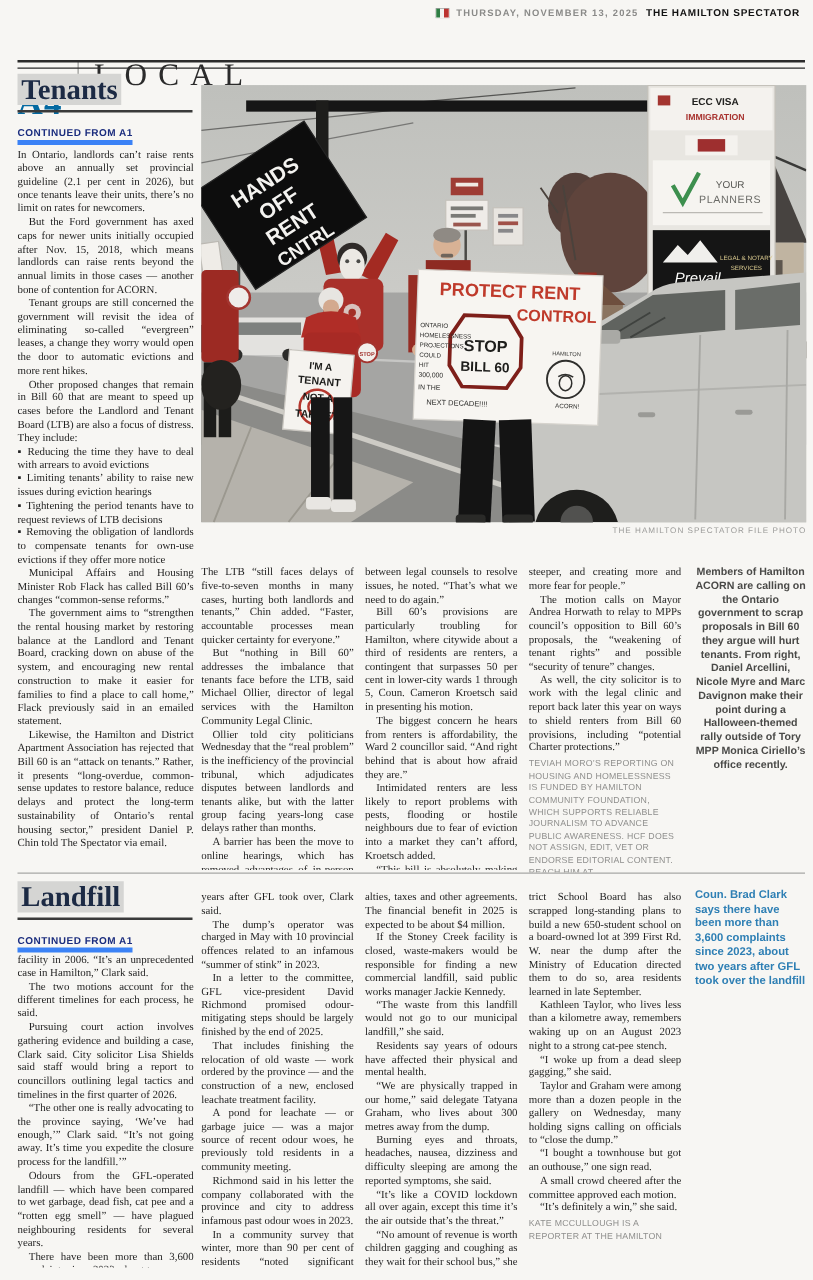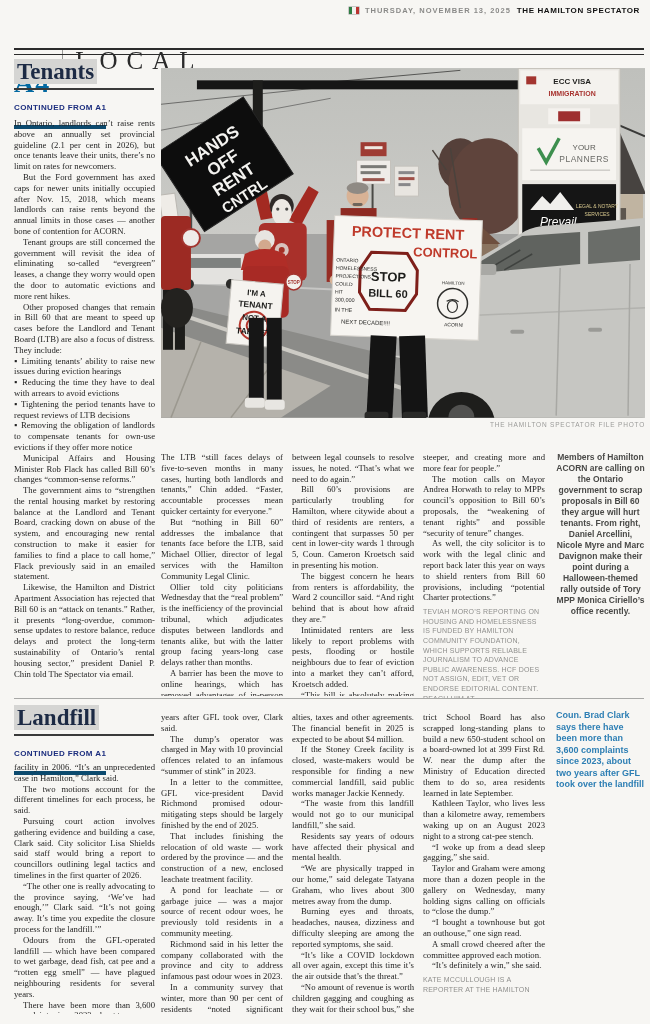--- a/index.html
+++ b/index.html
@@ -19,21 +19,21 @@
   .sectionname{font-size:25px;letter-spacing:9px;color:#2b2b2b;}
   .headrule{position:absolute;top:48px;left:14px;width:630px;height:4px;
     border-top:2px solid #2b2b2b;border-bottom:1px solid #2b2b2b;}
 
   
   .art-head{position:absolute;left:14px;}
   .art-title{font-size:23px;color:#1c2a44;font-weight:700;line-height:1;}
   .hl{background:#d5d5d3;padding:0 3px;}
   .title-rule{width:140px;height:2px;background:#3a3a3a;margin:5px 0 6px 0;}
   .cont{display:inline-block;font-family:"Liberation Sans",sans-serif;font-size:8px;font-weight:bold;
-    letter-spacing:0.4px;color:#1b2d7e;border-bottom:4px solid #0c4a6e;padding-bottom:13px;cursor:pointer;}
+    letter-spacing:0.4px;color:#1b2d7e;border-bottom:4px solid #3b82f6;padding-bottom:1px;cursor:pointer;}
 
   
   .col{position:absolute;overflow:hidden;text-align:justify;font-size:8.7px;line-height:10.8px;}
   .para{margin:0;text-indent:9px;}
   .para:first-child{text-indent:0;}
   .para.bullet{text-indent:0;}
   .tagline{margin:4px 0 0 0;font-family:"Liberation Sans",sans-serif;font-size:7px;line-height:9.6px;
     color:#8f8f8d;letter-spacing:0.2px;text-align:left;text-transform:uppercase;}
   .sidecap{position:absolute;font-family:"Liberation Sans",sans-serif;font-weight:bold;
     font-size:8.5px;line-height:11px;color:#4a4a48;text-align:center;}
@@ -68,22 +68,22 @@
     <div class="art-title"><span class="hl">Tenants</span></div>
     <div class="title-rule"></div>
     <span class="cont">CONTINUED FROM A1</span>
   </div>
 
   <div class="col" style="left:14px;top:118px;width:141px;height:566px;">
       <p class="para">In Ontario, landlords can’t raise rents above an annually set provincial guideline (2.1 per cent in 2026), but once tenants leave their units, there’s no limit on rates for newcomers.</p>
       <p class="para">But the Ford government has axed caps for newer units initially occupied after Nov. 15, 2018, which means landlords can raise rents beyond the annual limits in those cases — another bone of contention for ACORN.</p>
       <p class="para">Tenant groups are still concerned the government will revisit the idea of eliminating so-called “evergreen” leases, a change they worry would open the door to automatic evictions and more rent hikes.</p>
       <p class="para">Other proposed changes that remain in Bill 60 that are meant to speed up cases before the Landlord and Tenant Board (LTB) are also a focus of distress. They include:</p>
+      <p class="para bullet">▪ Reducing the time they have to deal with arrears to avoid evictions</p>
       <p class="para bullet">▪ Limiting tenants’ ability to raise new issues during eviction hearings</p>
-      <p class="para bullet">▪ Reducing the time they have to deal with arrears to avoid evictions</p>
       <p class="para bullet">▪ Tightening the period tenants have to request reviews of LTB decisions</p>
       <p class="para bullet">▪ Removing the obligation of landlords to compensate tenants for own-use evictions if they offer more notice</p>
       <p class="para">Municipal Affairs and Housing Minister Rob Flack has called Bill 60’s changes “common-sense reforms.”</p>
       <p class="para">The government aims to “strengthen the rental housing market by restoring balance at the Landlord and Tenant Board, cracking down on abuse of the system, and encouraging new rental construction to make it easier for families to find a place to call home,” Flack previously said in an emailed statement.</p>
       <p class="para">Likewise, the Hamilton and District Apartment Association has rejected that Bill 60 is an “attack on tenants.” Rather, it presents “long-overdue, common-sense updates to restore balance, reduce delays and protect the long-term sustainability of Ontario’s rental housing sector,” president Daniel P. Chin told The Spectator via email.</p>
     </div>
   <div class="col" style="left:161px;top:452px;width:122px;height:244px;">
       <p class="para">The LTB “still faces delays of five-to-seven months in many cases, hurting both landlords and tenants,” Chin added. “Faster, accountable processes mean quicker certainty for everyone.”</p>
       <p class="para">But “nothing in Bill 60” addresses the imbalance that tenants face before the LTB, said Michael Ollier, director of legal services with the Hamilton Community Legal Clinic.</p>
       <p class="para">Ollier told city politicians Wednesday that the “real problem” is the inefficiency of the provincial tribunal, which adjudicates disputes between landlords and tenants alike, but with the latter group facing years-long case delays rather than months.</p>

